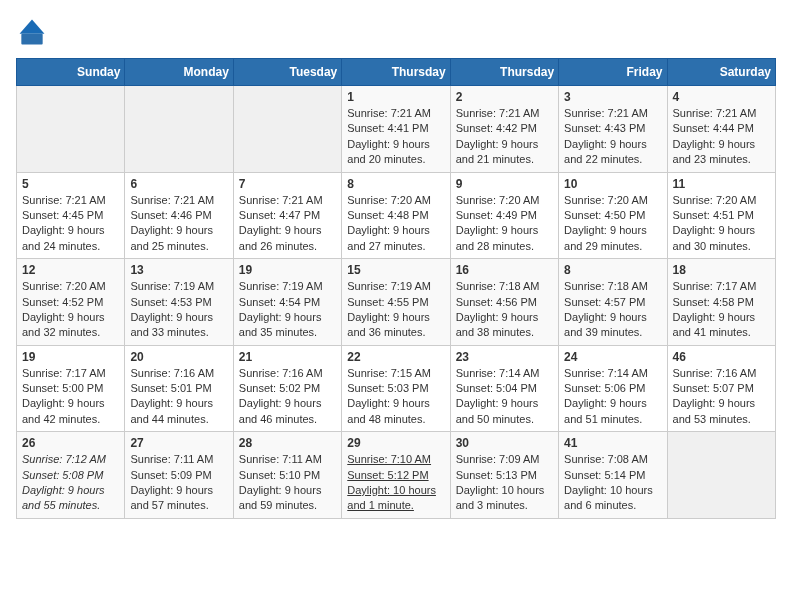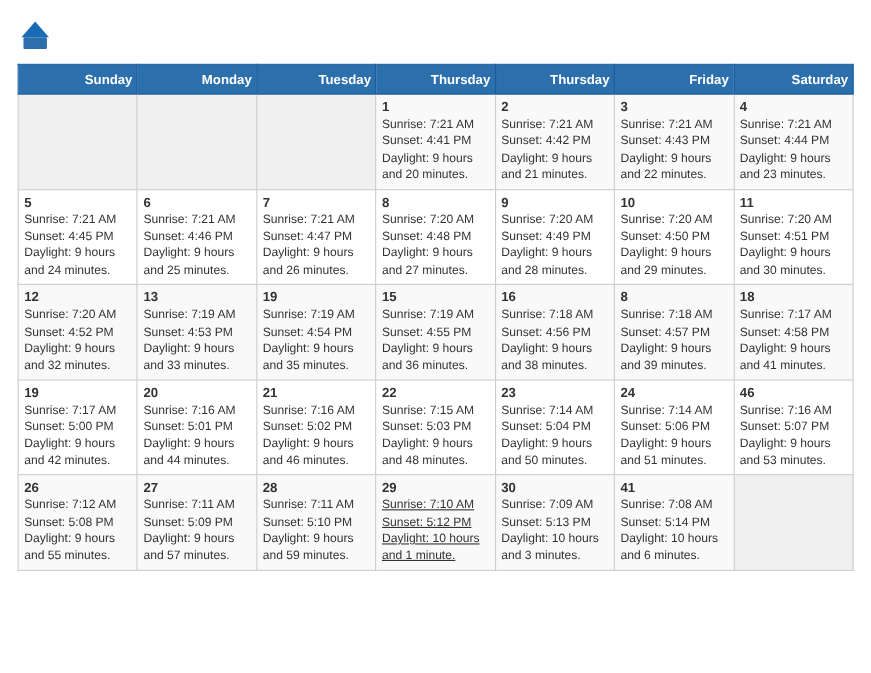--- a/index.html
+++ b/index.html
@@ -308,21 +308,21 @@
           <span class="day-num">46</span>
           <div class="day-info" style="white-space: pre-line;">Sunrise: 7:16 AM
 Sunset: 5:07 PM
 Daylight: 9 hours
 and 53 minutes.</div>
         </td>
       </tr>
       <tr>
         <td>
           <span class="day-num">26</span>
-          <div class="day-info" style="white-space: pre-line;">Sunrise: 7:12 AM
+          <div class="day-info" style="white-space: pre-line; font-style: italic;">Sunrise: 7:12 AM
 Sunset: 5:08 PM
 Daylight: 9 hours
 and 55 minutes.</div>
         </td>
         <td>
           <span class="day-num">27</span>
           <div class="day-info" style="white-space: pre-line;">Sunrise: 7:11 AM
 Sunset: 5:09 PM
 Daylight: 9 hours
 and 57 minutes.</div>

